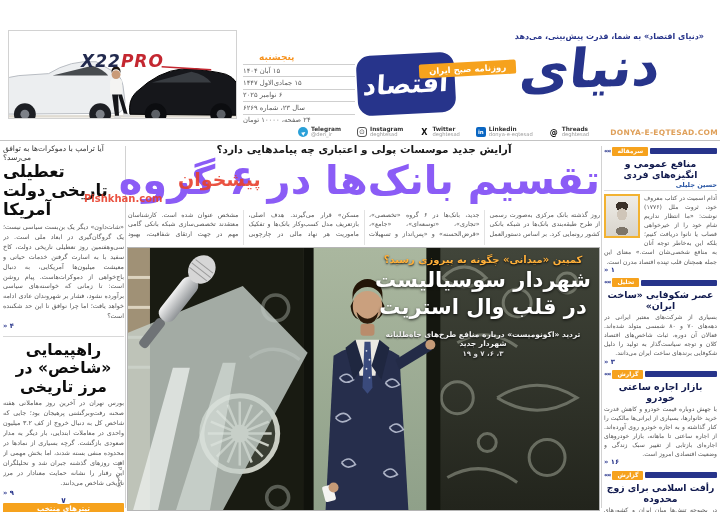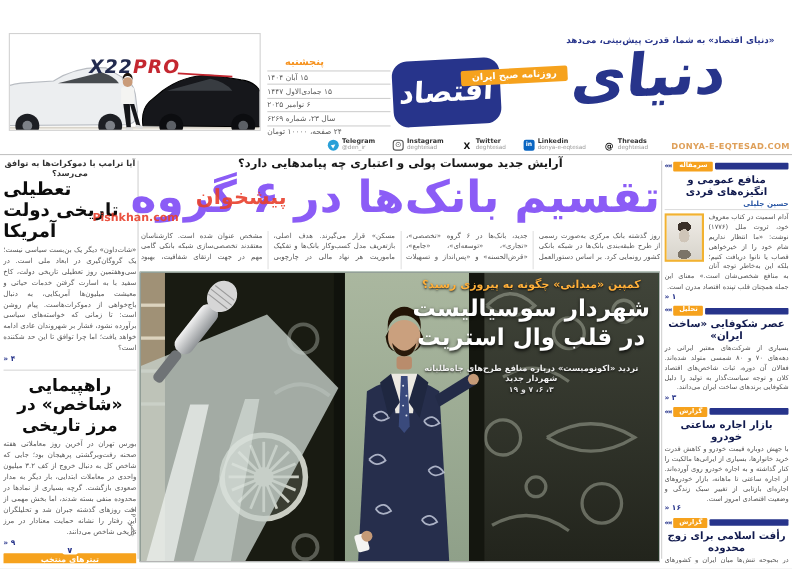--- a/index.html
+++ b/index.html
@@ -69,21 +69,21 @@
   .ph-text { position:absolute; top:6px; right:6px; width:220px; text-align:center; z-index:3; }
   .ph-kicker { color:#ffb03a; font-size:10px; font-weight:bold; text-shadow:0 1px 2px rgba(0,0,0,.9); margin-bottom:2px; }
   .ph-h { color:#fff; font-size:21px; font-weight:900; line-height:1.3; text-shadow:0 1px 3px rgba(0,0,0,.85); }
   .ph-sub1 { margin-top:8px; color:#f2f2f2; font-size:7.5px; font-weight:bold; text-shadow:0 1px 2px rgba(0,0,0,.9); }
   .ph-sub2 { margin-top:3px; color:#fff; font-size:8.5px; font-weight:bold; text-shadow:0 1px 2px rgba(0,0,0,.9); }
   .ph-pages { margin-top:2px; color:#ddd; font-size:7px; font-weight:bold; text-shadow:0 1px 2px rgba(0,0,0,.9); }
   .ap-credit { position:absolute; left:117px; top:462px; writing-mode:vertical-rl; font-size:5.5px; color:#777; letter-spacing:1px; z-index:4; }
 
   
   .lcol { position:absolute; left:3px; top:144px; width:121px; height:368px; overflow:hidden; }
-  .l-kicker { font-size:7.5px; font-weight:bold; color:#333; text-align:center; margin-bottom:1px; }
+  .l-kicker { font-size:7.5px; font-weight:normal; color:#333; text-align:left; margin-bottom:1px; }
   .l-hl { font-size:16.5px; font-weight:900; color:#0d0d0d; text-align:left; line-height:1.15; margin-bottom:3px; }
   .l-hl2 { font-size:15.5px; font-weight:900; color:#0d0d0d; text-align:center; line-height:1.2; margin:4px 0 3px; }
   .l-body { font-size:6.4px; color:#555; text-align:justify; line-height:1.55; }
   .pref { text-align:left; font-size:6.8px; color:#27348b; font-weight:bold; line-height:1.4; }
   .l-div { border:none; border-top:1px solid #d8d8d8; margin:4px 0 2px; }
 
   
   .picks { margin-top:5px; }
   .picks-head { position:relative; background:#f6a21d; height:11px; border-radius:1px; }
   .picks-title { color:#fff; font-size:7.2px; font-weight:bold; text-align:center; line-height:11px; }

